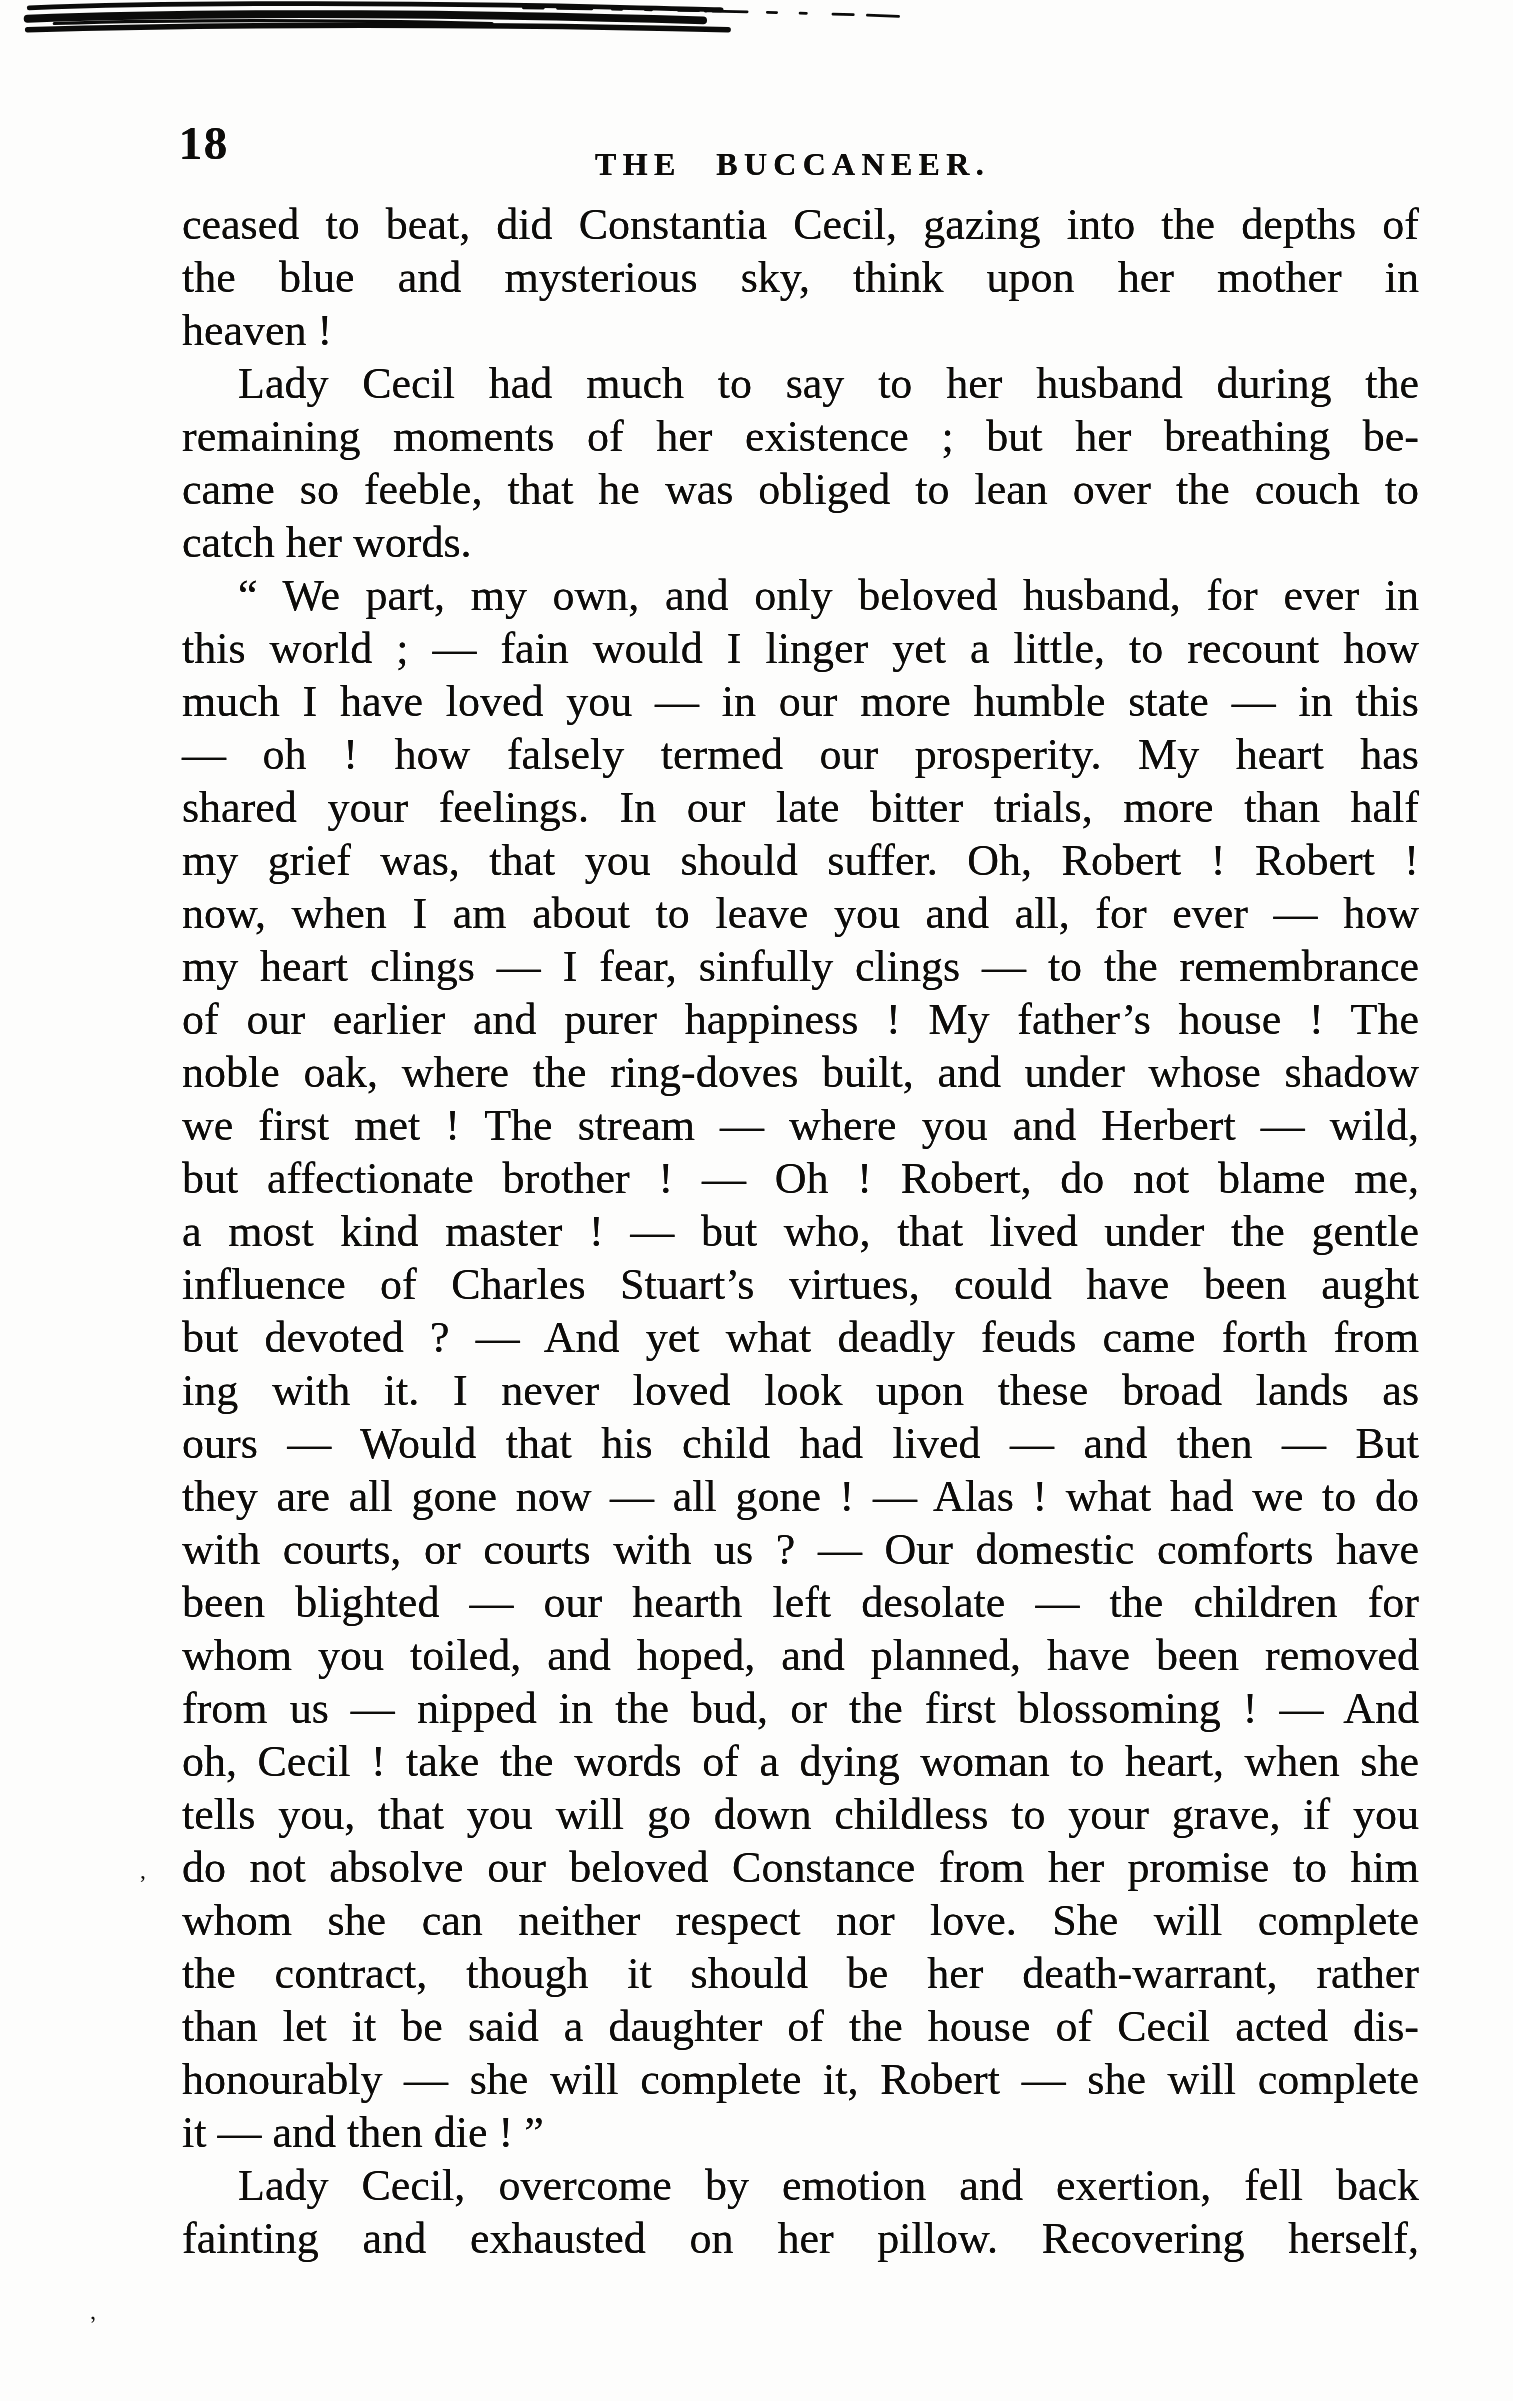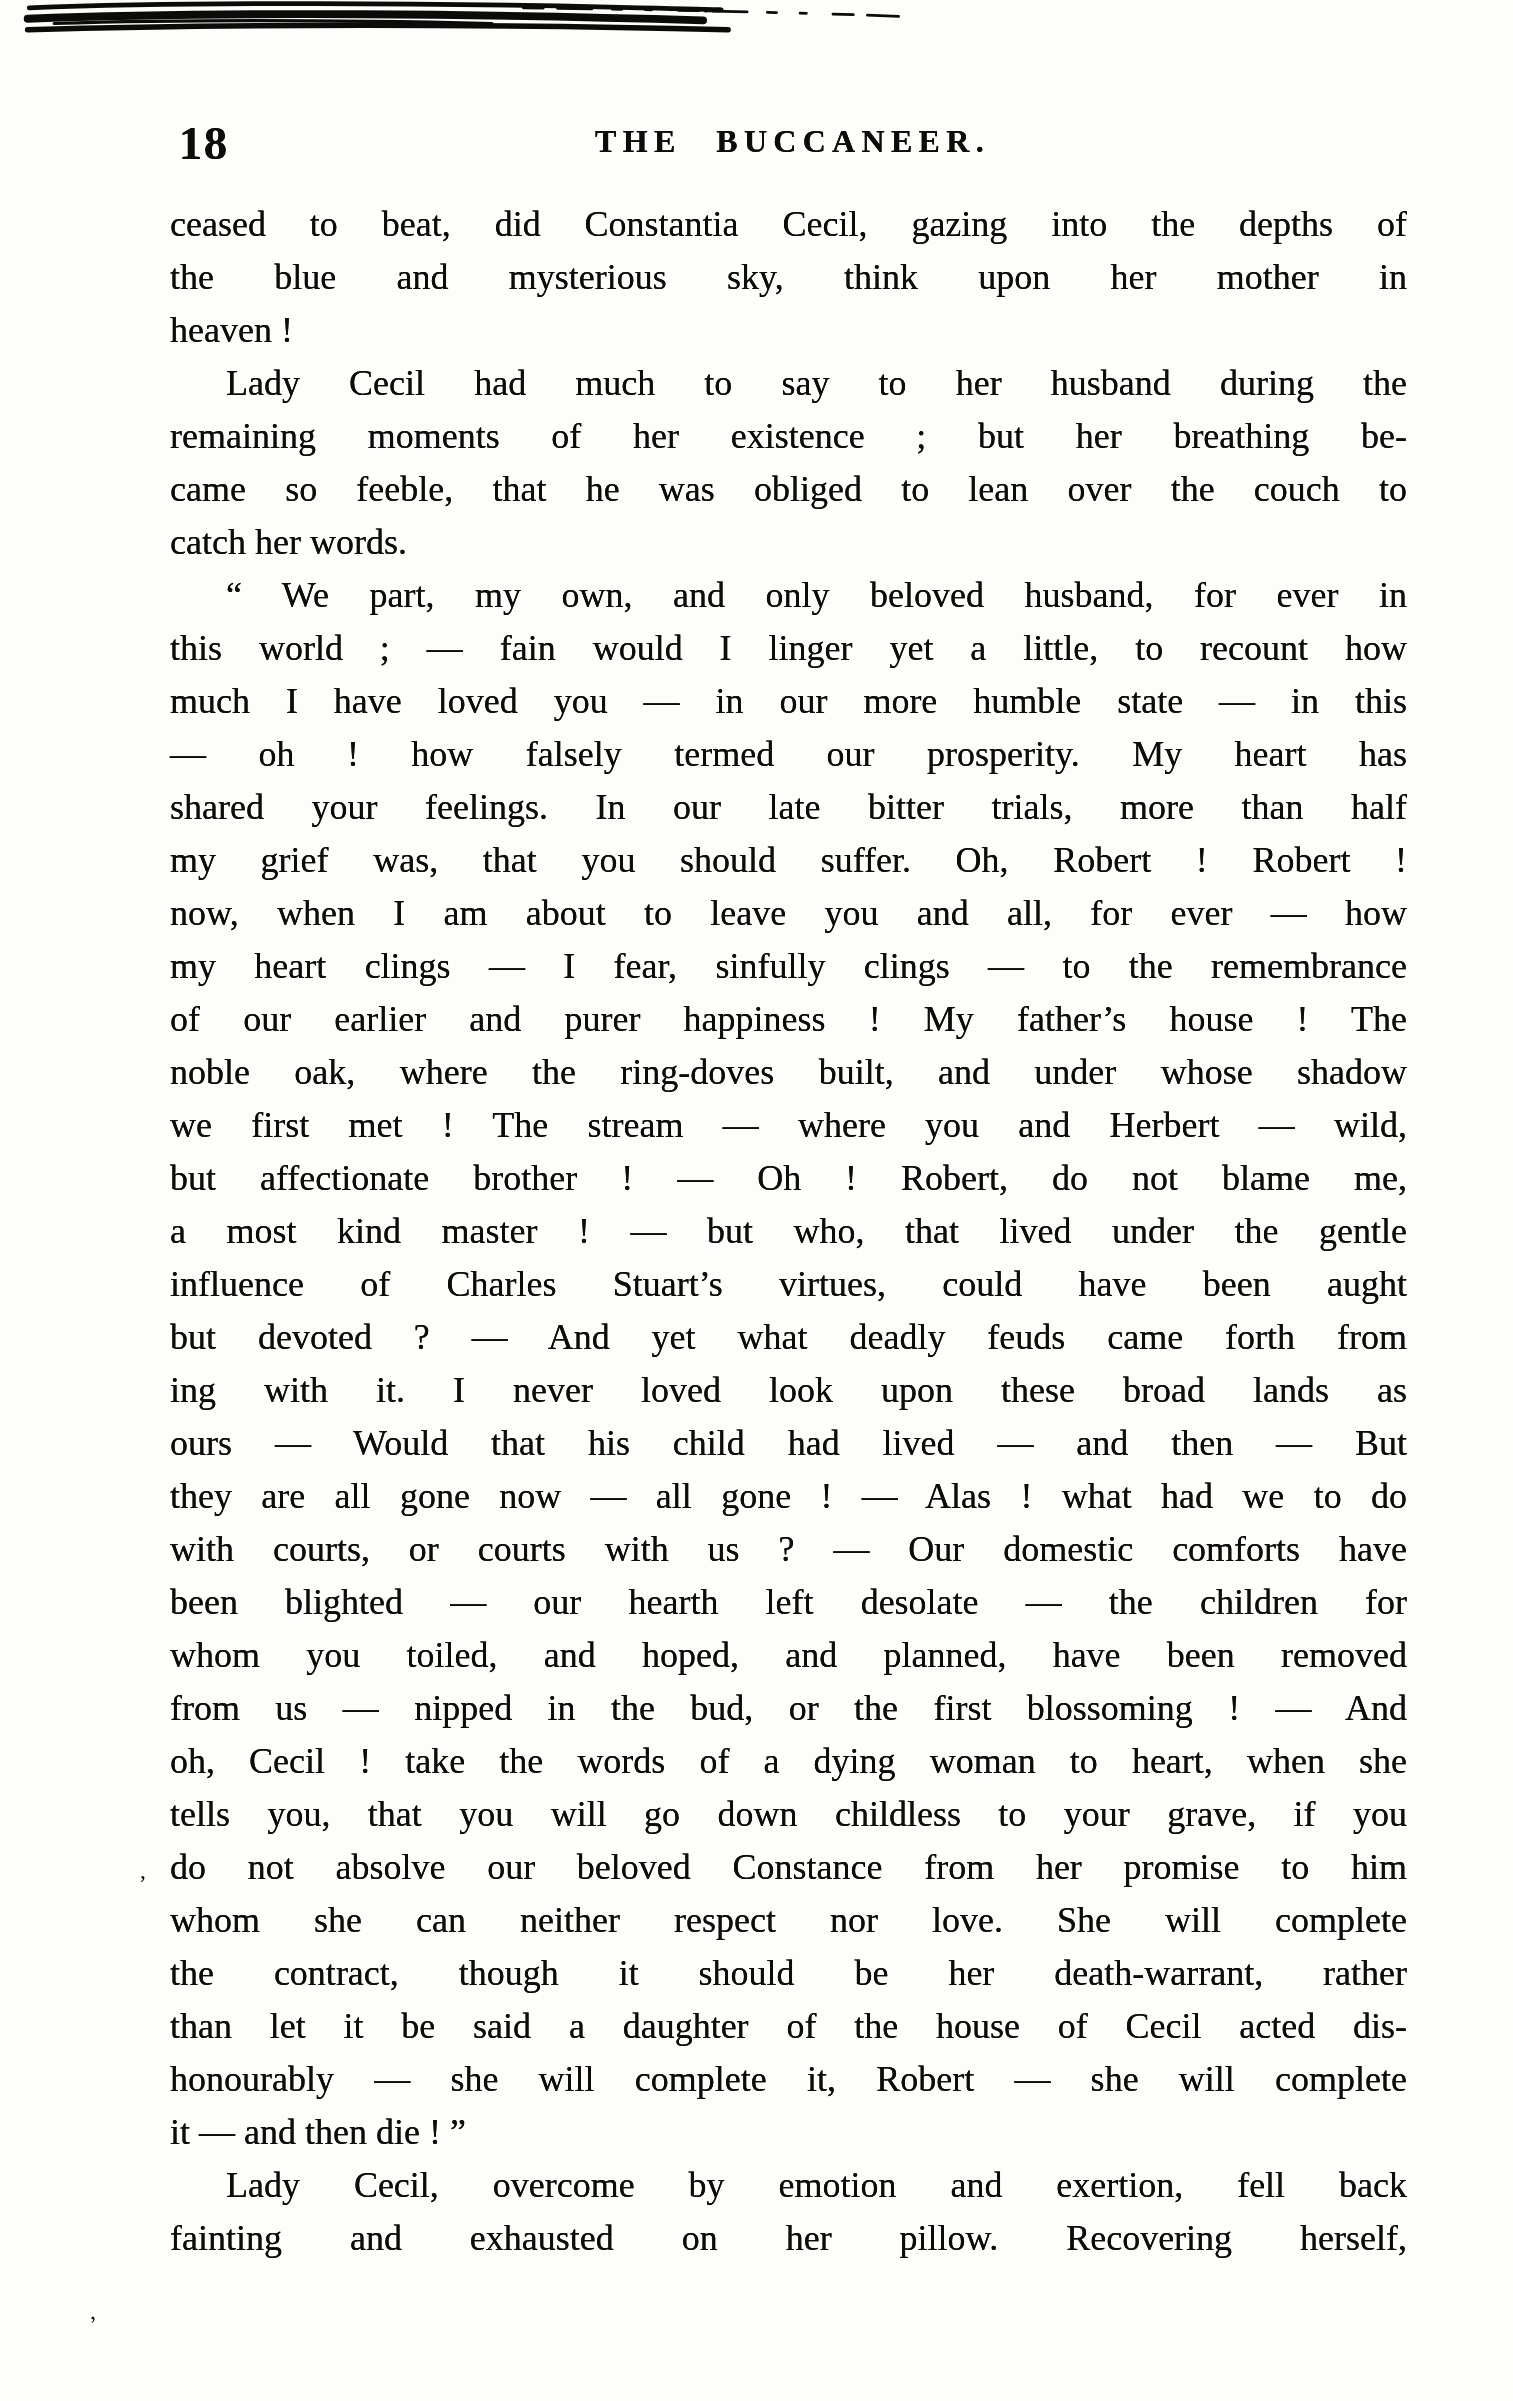--- a/index.html
+++ b/index.html
@@ -16,29 +16,29 @@
     color:var(--ink);
   }
   .artifact{position:absolute;left:22px;top:0;}
   .header{position:absolute;left:174px;top:116px;width:1237px;height:78px;}
   .pageno{
     position:absolute;left:4.7px;top:0;
     font-size:47px;font-weight:700;letter-spacing:1.6px;
     text-shadow:0 0 0.4px currentColor;
   }
   .title{
-    position:absolute;left:0;right:0;top:7px;
+    position:absolute;left:0;right:0;top:30px;
     text-align:center;
     font-size:32px;font-weight:700;
     letter-spacing:6.3px;word-spacing:20.4px;
     text-shadow:0 0 0.4px currentColor;
   }
   .text-block{
-    position:absolute;left:170px;top:198px;width:1237px;
-    font-size:36px;line-height:53px;
+    position:absolute;left:182px;top:198px;width:1237px;
+    font-size:44px;line-height:53px;
     text-shadow:0 0 0.4px currentColor;
   }
   .line{text-align:left;}
   .line.just{text-align:justify;text-align-last:justify;}
   .line.indent{text-indent:56px;}
   .mark{position:absolute;font-size:23.5px;line-height:1;}
   .mark-mid{left:140px;top:1859px;}
   .mark-bottom{left:89px;top:2300px;transform:rotate(-10deg);}
 </style>
 </head>

